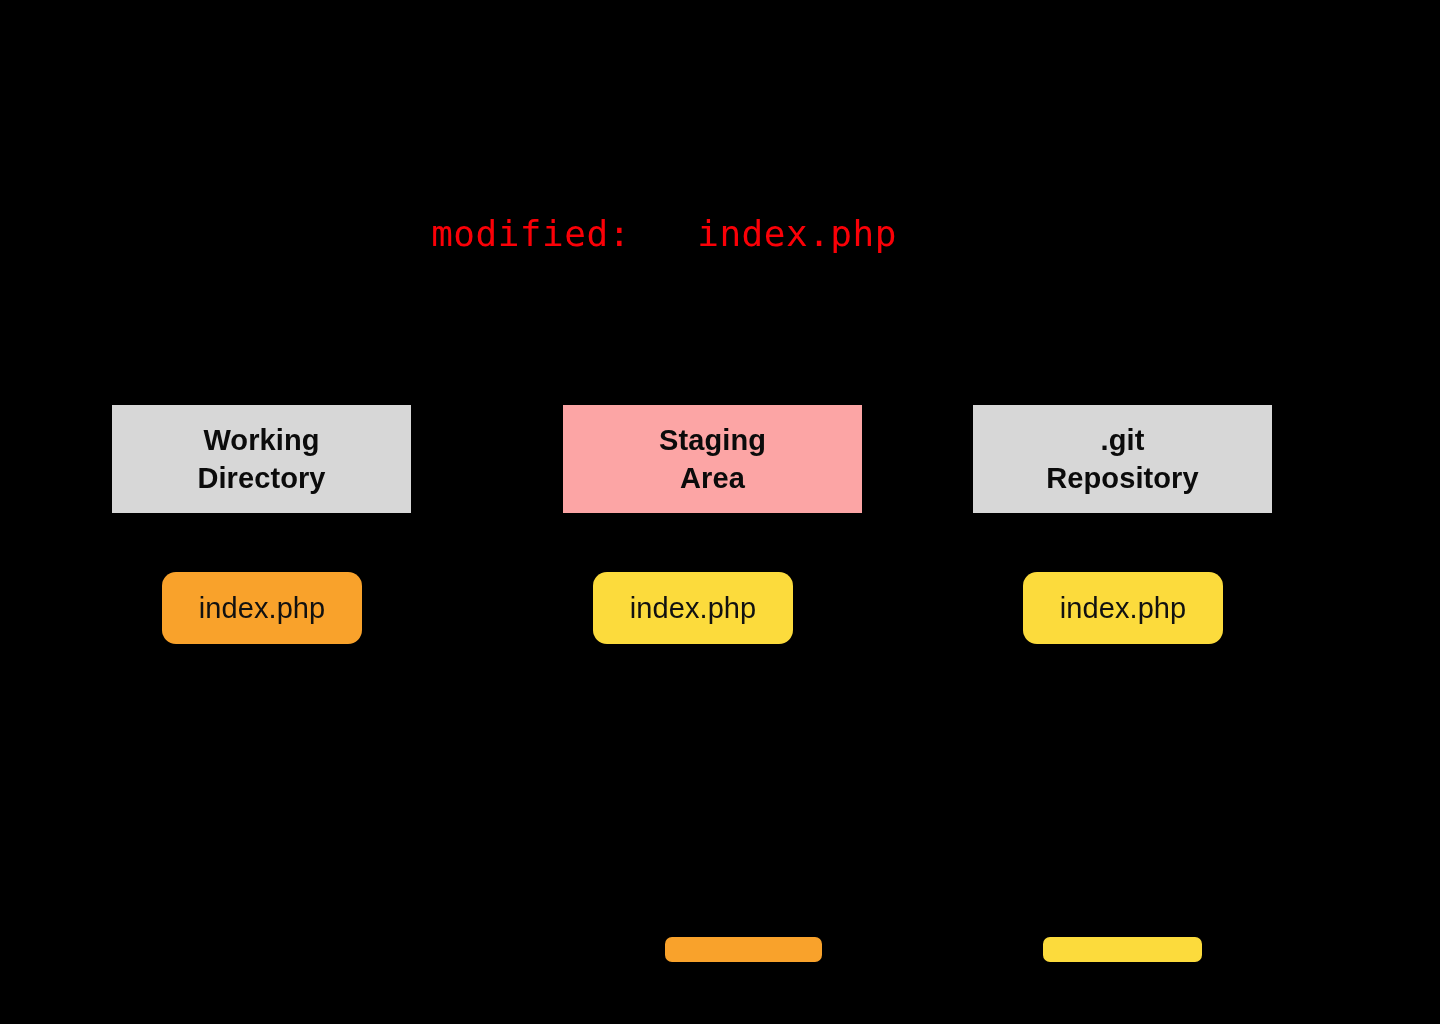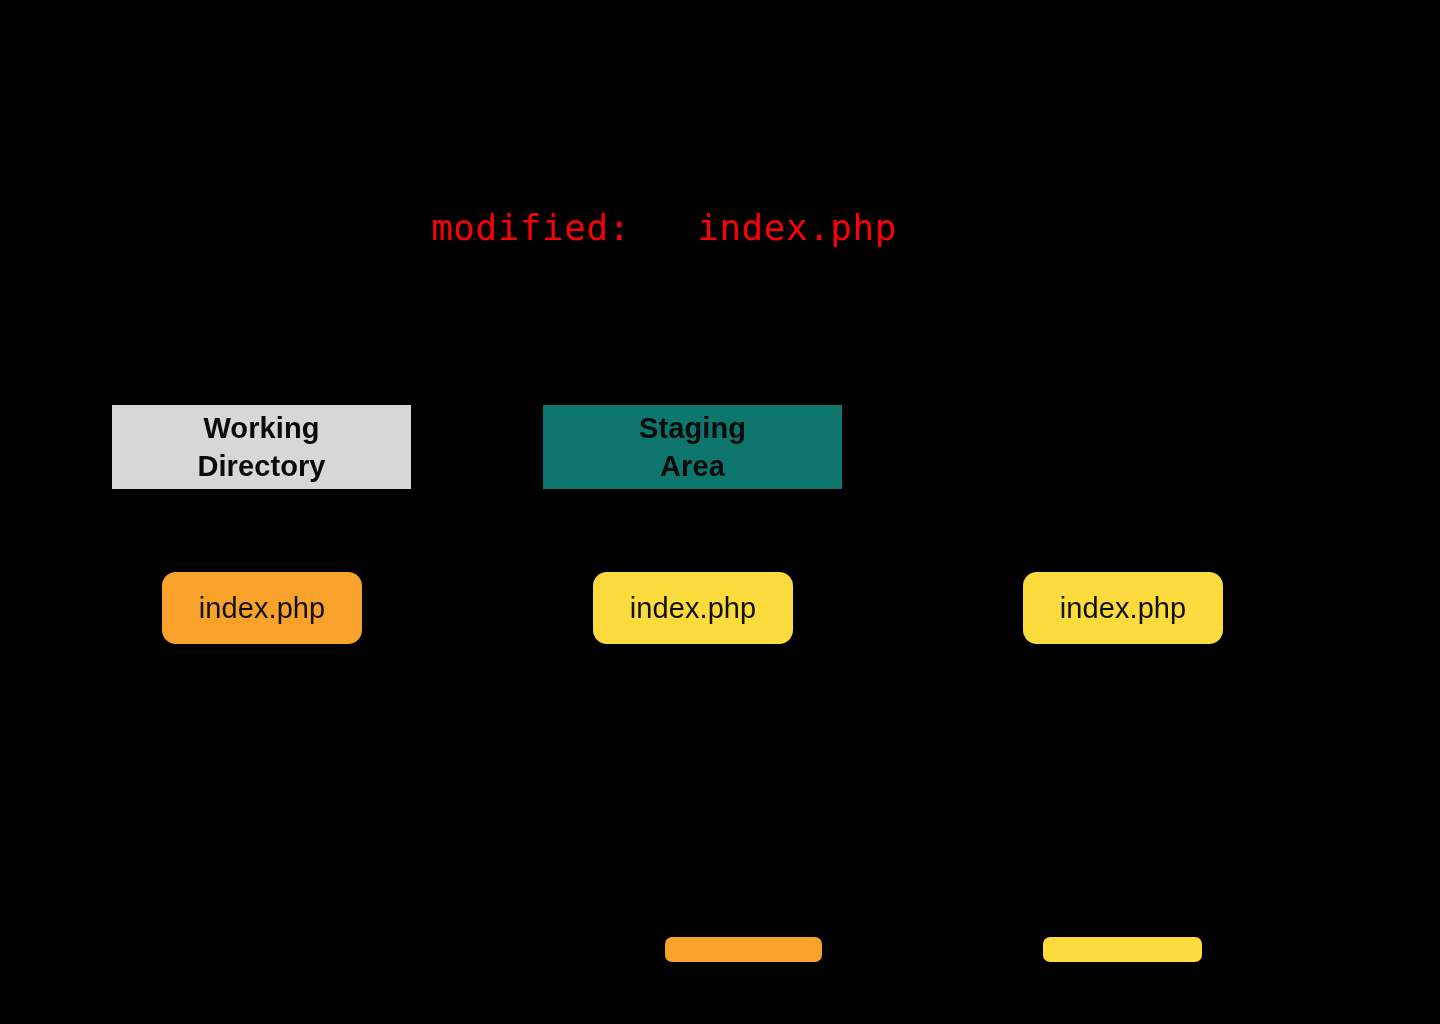--- a/index.html
+++ b/index.html
@@ -15,36 +15,36 @@
     background: #000000;
     overflow: hidden;
     font-family: "Liberation Sans", sans-serif;
     -webkit-font-smoothing: antialiased;
   }
 
   
   .status-line {
     position: absolute;
     left: 0;
-    top: 202px;
+    top: 208px;
     width: 1328px;
     text-align: center;
     font-family: "DejaVu Sans Mono", "Liberation Mono", monospace;
     font-size: 36px;
     line-height: 52px;
     letter-spacing: 0.5px;
     color: #fb0007;
     white-space: pre;
   }
 
   
   .area-box {
     position: absolute;
     width: 299px;
-    height: 84px;
+    height: 108px;
     background: #d7d7d7;
     display: flex;
     align-items: center;
     justify-content: center;
     text-align: center;
   }
   .area-box-label {
     font-family: "Liberation Sans", sans-serif;
     font-size: 29px;
     font-weight: 700;
@@ -93,25 +93,29 @@
 
 <div id="stage" style="background: rgb(0, 0, 0);">
 
   <div class="status-line" style="color: rgb(251, 0, 7);">modified:   index.php</div>
 
   <div class="area-box wd" style="background: rgb(215, 215, 215);">
     <span class="area-box-label" style="color: rgb(11, 11, 11);">Working
 Directory</span>
   </div>
 
-  <div class="area-box sa" style="background: #0f766e;">
+  <div class="area-box sa" style="background: #fca5a5; margin-left: 20px;">
     <span class="area-box-label" style="color: rgb(11, 11, 11);">Staging
 Area</span>
   </div>
 
+  <div class="area-box gr" style="background: rgb(215, 215, 215);">
+    <span class="area-box-label" style="color: rgb(11, 11, 11);">.git
+Repository</span>
+  </div>
 
   <div class="file-pill p1" style="background: rgb(249, 162, 43);">
     <span class="file-pill-label" style="color: rgb(17, 17, 17);">index.php</span>
   </div>
 
   <div class="file-pill p2" style="background: rgb(252, 219, 60);">
     <span class="file-pill-label" style="color: rgb(17, 17, 17);">index.php</span>
   </div>
 
   <div class="file-pill p3" style="background: rgb(252, 219, 60);">

